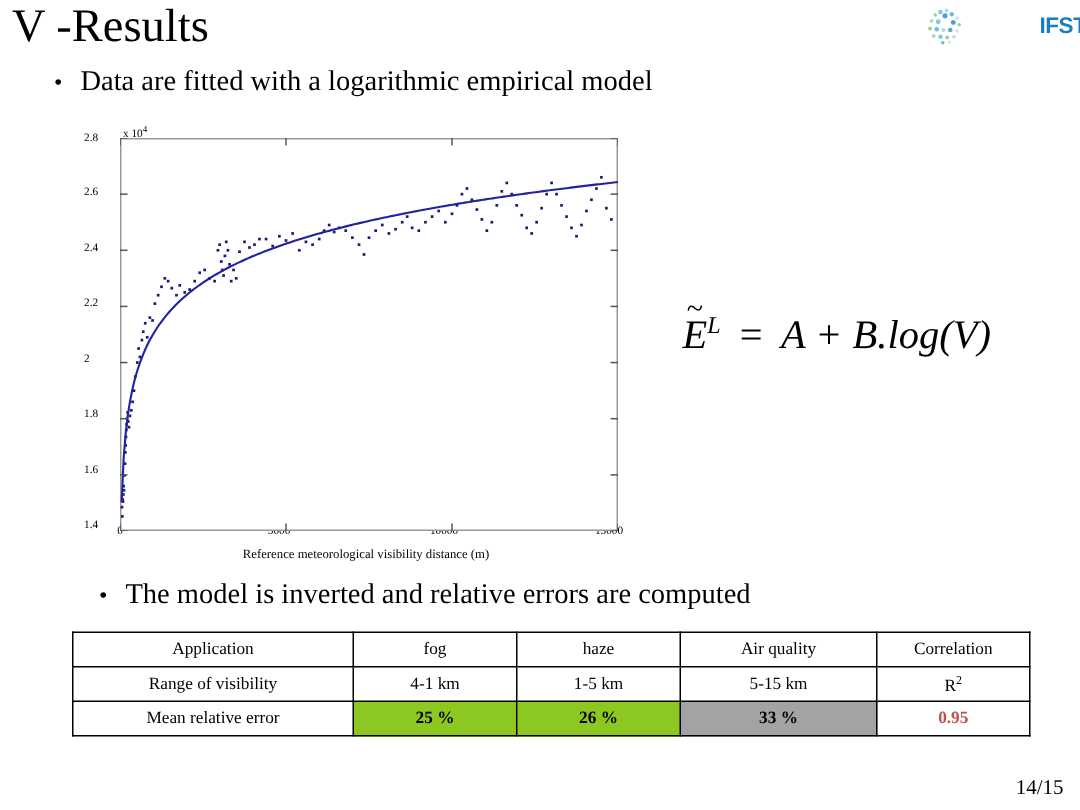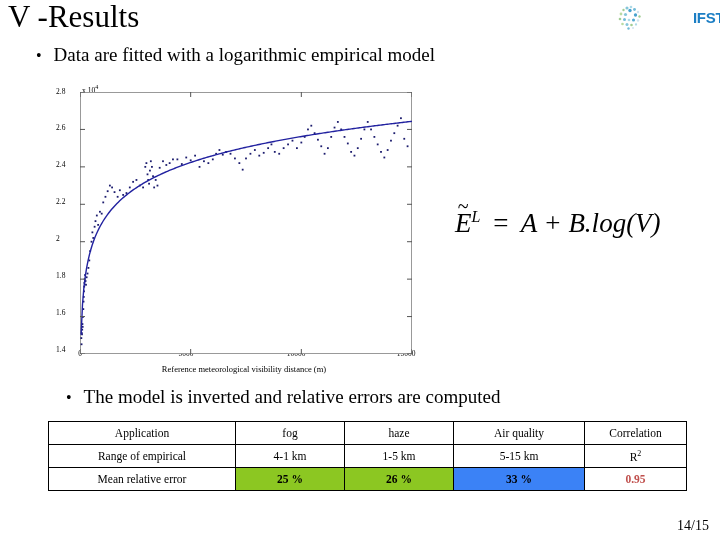--- a/index.html
+++ b/index.html
@@ -394,29 +394,29 @@
 <table id="results-table">
   <tbody>
     <tr>
       <td class="col-app">Application</td>
       <td class="col-fog">fog</td>
       <td class="col-haze">haze</td>
       <td class="col-air">Air quality</td>
       <td class="col-corr">Correlation</td>
     </tr>
     <tr>
-      <td>Range of empirical</td>
+      <td>Range of visibility</td>
       <td>4-1 km</td>
       <td>1-5 km</td>
       <td>5-15 km</td>
       <td><span>R</span><span class="sup">2</span></td>
     </tr>
     <tr>
       <td>Mean relative error</td>
       <td class="cell-green" id="cell-err-fog" style="background: rgb(140, 199, 34);">25 %</td>
       <td class="cell-green" id="cell-err-haze" style="background: rgb(140, 199, 34);">26 %</td>
-      <td class="cell-green" id="cell-err-air" style="background: #3b82f6;">33 %</td>
+      <td class="cell-green" id="cell-err-air" style="background: #a3a3a3;">33 %</td>
       <td class="cell-corr-value" id="cell-corr-val" style="color: rgb(192, 80, 77);">0.95</td>
     </tr>
   </tbody>
 </table>
 
 <div id="page-number">14/15</div>
 
 </body></html>

